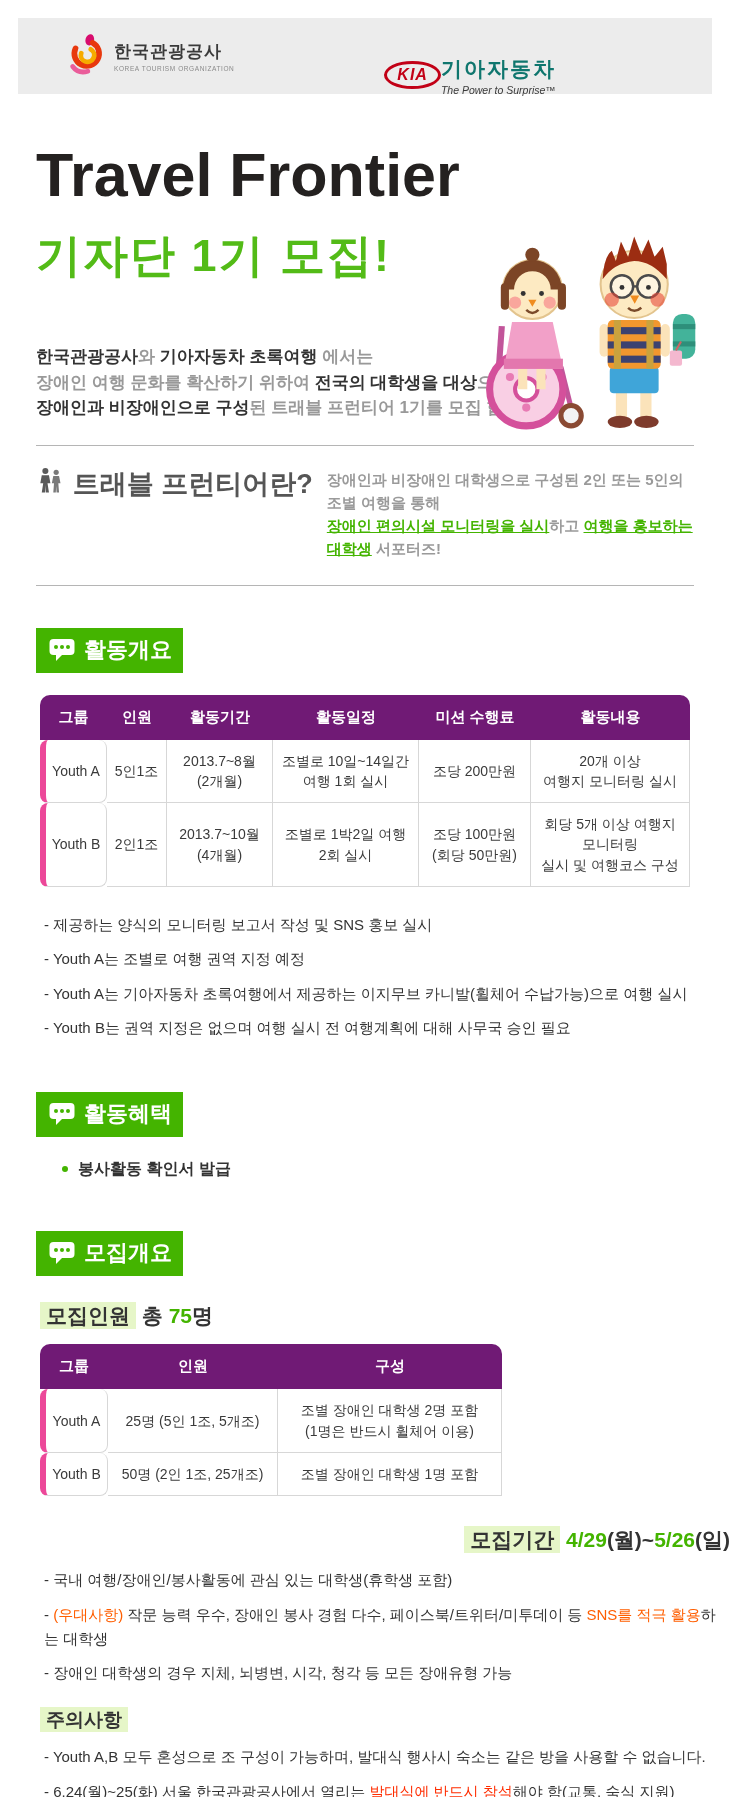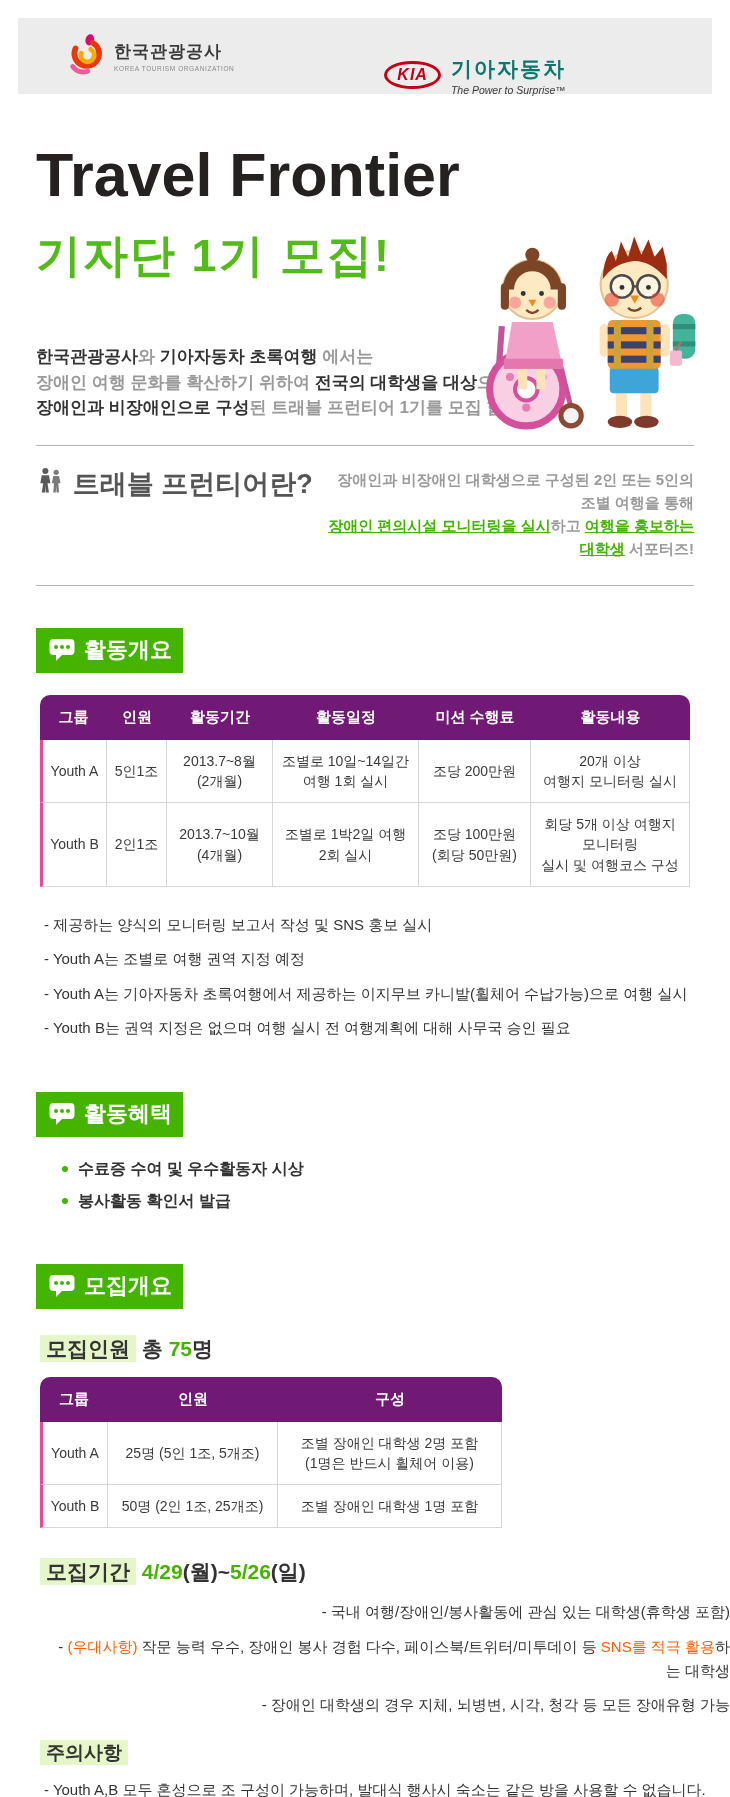--- a/index.html
+++ b/index.html
@@ -8,71 +8,71 @@
   }
   *{margin:0;padding:0;box-sizing:border-box;}
   body{background:#fff;font-family:"Liberation Sans","DejaVu Sans",sans-serif;color:#333;}
   .page{width:730px;min-height:1797px;margin:0 auto;background:#fff;position:relative;overflow:hidden;}
 
   
   header{margin:18px 18px 0;height:76px;background:#ececec;display:flex;align-items:center;padding-left:48px;gap:150px;}
   .kto{display:flex;align-items:center;gap:10px;}
   .kto-t{font-size:17px;font-weight:bold;color:#3a3a3a;letter-spacing:1px;}
   .kto-s{font-size:6.5px;color:#8a8a8a;letter-spacing:.6px;margin-top:2px;}
-  .kia{display:flex;align-items:center;gap:10px;margin-top:38px;}
+  .kia{display:flex;align-items:center;margin-top:38px;}
   .kia-mark{display:inline-block;border:3px solid #c20016;border-radius:50%;padding:2px 10px;color:#c20016;font-weight:bold;font-style:italic;font-size:16px;letter-spacing:1px;}
   .kia-t{font-size:21px;font-weight:bold;color:#0f766e;letter-spacing:2px;}
   .kia-s{font-size:10.5px;font-style:italic;color:#3a3a3a;margin-top:1px;}
 
   
   .hero{margin-top:46px;padding:0 36px;}
   .hero h1{font-size:61px;font-weight:bold;color:#242120;letter-spacing:0;}
   .hero h2{font-size:45px;font-weight:bold;color:var(--title_green);margin-top:16px;letter-spacing:2px;}
   .illus{position:absolute;top:208px;right:12px;pointer-events:none;}
 
   .intro{margin:58px 36px 0;font-size:17px;line-height:1.5;color:#999;font-weight:bold;}
   .intro .b{color:#333;}
   hr.sep{border:0;border-top:1px solid #b5b5b5;margin:24px 36px 0;}
 
   .frontier{margin:16px 36px 0;display:flex;align-items:flex-start;gap:8px;}
   .fr-h{font-size:27px;font-weight:bold;color:#555;white-space:nowrap;margin-top:4px;}
-  .fr-d{font-size:15px;line-height:1.55;color:#9a9a9a;font-weight:bold;margin-top:6px;margin-left:6px;text-align:right;}
+  .fr-d{font-size:15px;line-height:1.55;color:#9a9a9a;font-weight:bold;margin-top:6px;margin-left:6px;}
   .gu{color:var(--green);text-decoration:underline;}
 
   .badge{display:inline-flex;align-items:center;gap:9px;background:var(--green);color:#fff;
          font-size:22px;font-weight:bold;padding:7px 11px 8px 13px;margin:42px 0 0 36px;}
 
   table{border-collapse:separate;border-spacing:0;background:#fff;}
   th{background:#701a75;color:#fff;font-size:15px;font-weight:bold;padding:13px 4px;text-align:center;}
   thead th:first-child{border-top-left-radius:10px;}
   thead th:last-child{border-top-right-radius:10px;}
   td{border-right:1px solid #d7d7d7;border-bottom:1px solid #d7d7d7;padding:11px 5px;text-align:center;
      font-size:14px;line-height:1.45;color:#3a3a3a;white-space:pre-line;}
-  td:first-child{border-left:3px solid #ec4899;}
+  td:first-child{border-left:6px solid #ec4899;border-radius:8px;}
   .t1{margin:22px 40px 0;width:650px;}
   .t2{margin:14px 0 0 40px;width:462px;}
 
   ul{list-style:none;}
   .dash{margin:26px 0 0 44px;font-size:15px;line-height:1.62;color:#333;}
   .dash li{margin:10px 0;}
   .dots{margin:20px 0 0 62px;font-size:16px;font-weight:bold;color:#333;line-height:1.45;}
   .dots li{margin:9px 0;}
   .dots li::before{content:"";display:inline-block;width:6px;height:6px;border-radius:50%;
                    background:var(--green);margin-right:10px;vertical-align:2px;}
 
   .big-line{margin:26px 0 0 40px;font-size:21px;font-weight:bold;color:#333;}
   .label-line{margin:12px 0 0 40px;font-size:19px;font-weight:bold;}
   .hl{background:var(--highlight);color:#333;padding:2px 6px;}
   .grn{color:var(--green);}
   .dk{color:#333;}
   .red{color:var(--red);}
   .org{color:var(--orange);}
-  .q-list{margin-top:14px;text-align:right;}
+  .q-list{margin-top:14px;}
   .c-list{margin-top:12px;}
-  .period{margin-top:30px;}
+  .period{margin-top:30px;text-align:right;}
 </style>
 </head>
 <body>
 
 <div class="page">
 
   <header>
     <div class="kto">
       <svg width="38" height="46" viewBox="0 0 40 48">
         <ellipse cx="25" cy="7" rx="4.5" ry="6" fill="#d80c6e" transform="rotate(15 25 7)"></ellipse>
@@ -249,21 +249,20 @@
     <svg width="26" height="24" viewBox="0 0 26 24">
       <rect x="0.5" y="1" width="25" height="16" rx="4" fill="#fff"></rect>
       <path d="M7 16 L7 23 L14 16 Z" fill="#fff"></path>
       <circle cx="7" cy="9" r="2" fill="var(--green,#44b400)"></circle>
       <circle cx="13" cy="9" r="2" fill="var(--green,#44b400)"></circle>
       <circle cx="19" cy="9" r="2" fill="var(--green,#44b400)"></circle>
     </svg>
     <span>활동혜택</span>
   </div>
   <ul class="dots">
-      <li><span>수료증 수여 및 우수활동자 시상</span></li>
       <li><span>봉사활동 확인서 발급</span></li>
     </ul>
 
   <div class="badge">
     <svg width="26" height="24" viewBox="0 0 26 24">
       <rect x="0.5" y="1" width="25" height="16" rx="4" fill="#fff"></rect>
       <path d="M7 16 L7 23 L14 16 Z" fill="#fff"></path>
       <circle cx="7" cy="9" r="2" fill="var(--green,#44b400)"></circle>
       <circle cx="13" cy="9" r="2" fill="var(--green,#44b400)"></circle>
       <circle cx="19" cy="9" r="2" fill="var(--green,#44b400)"></circle>

